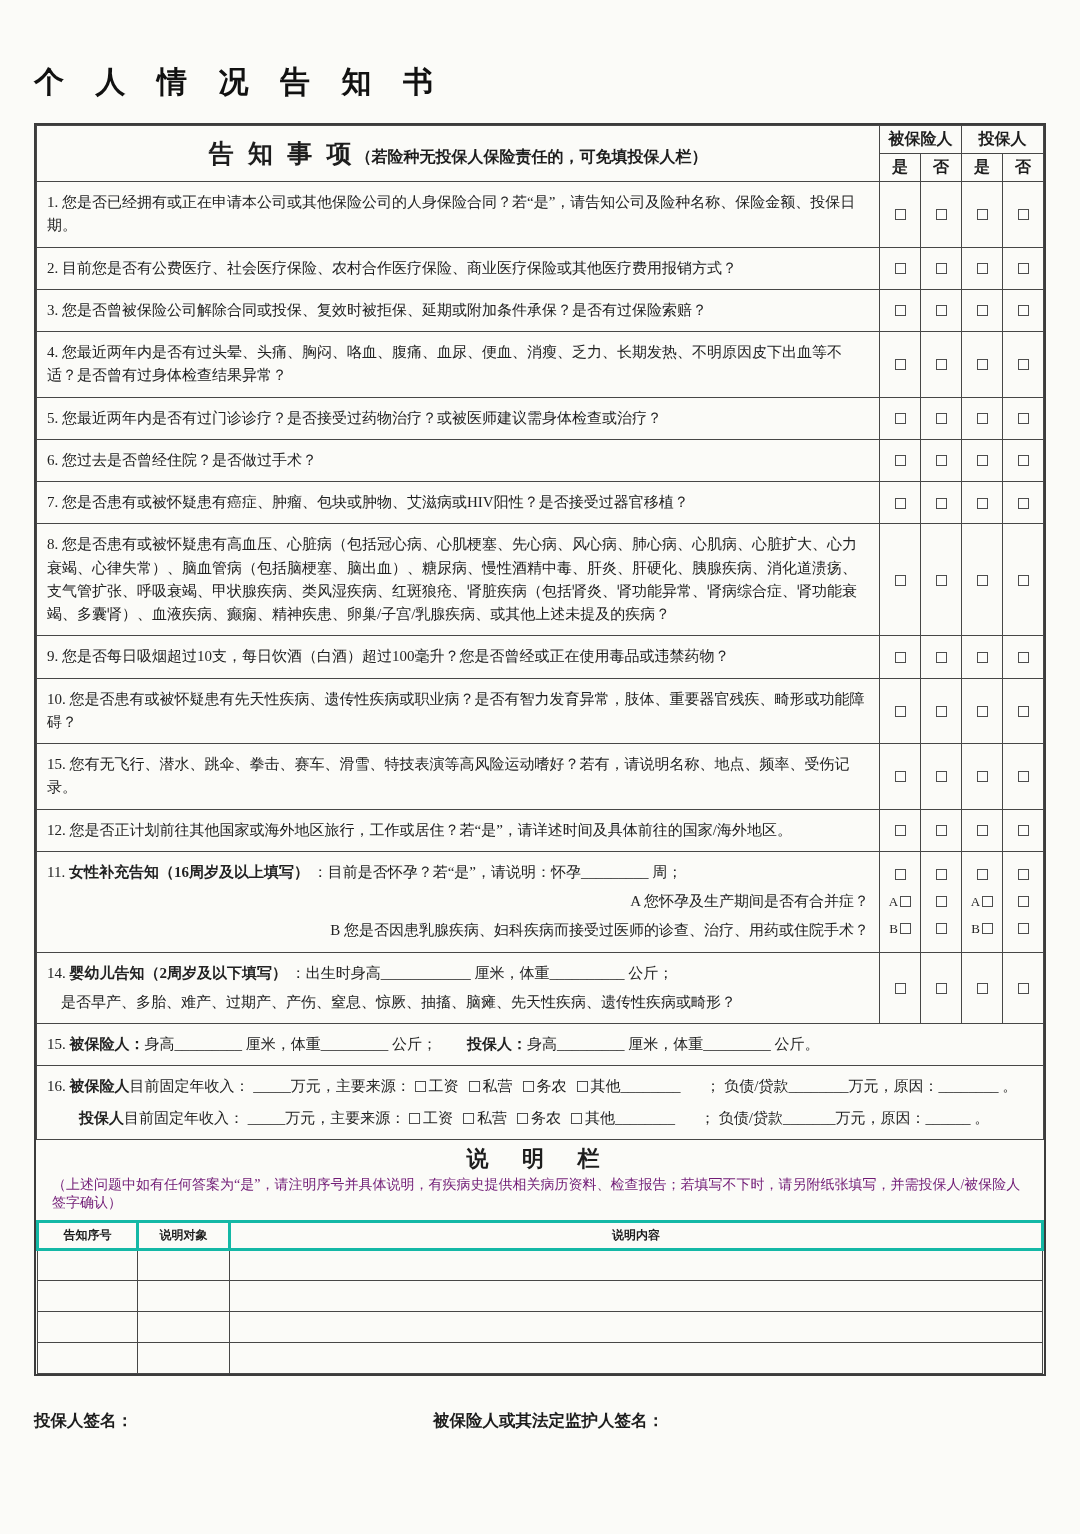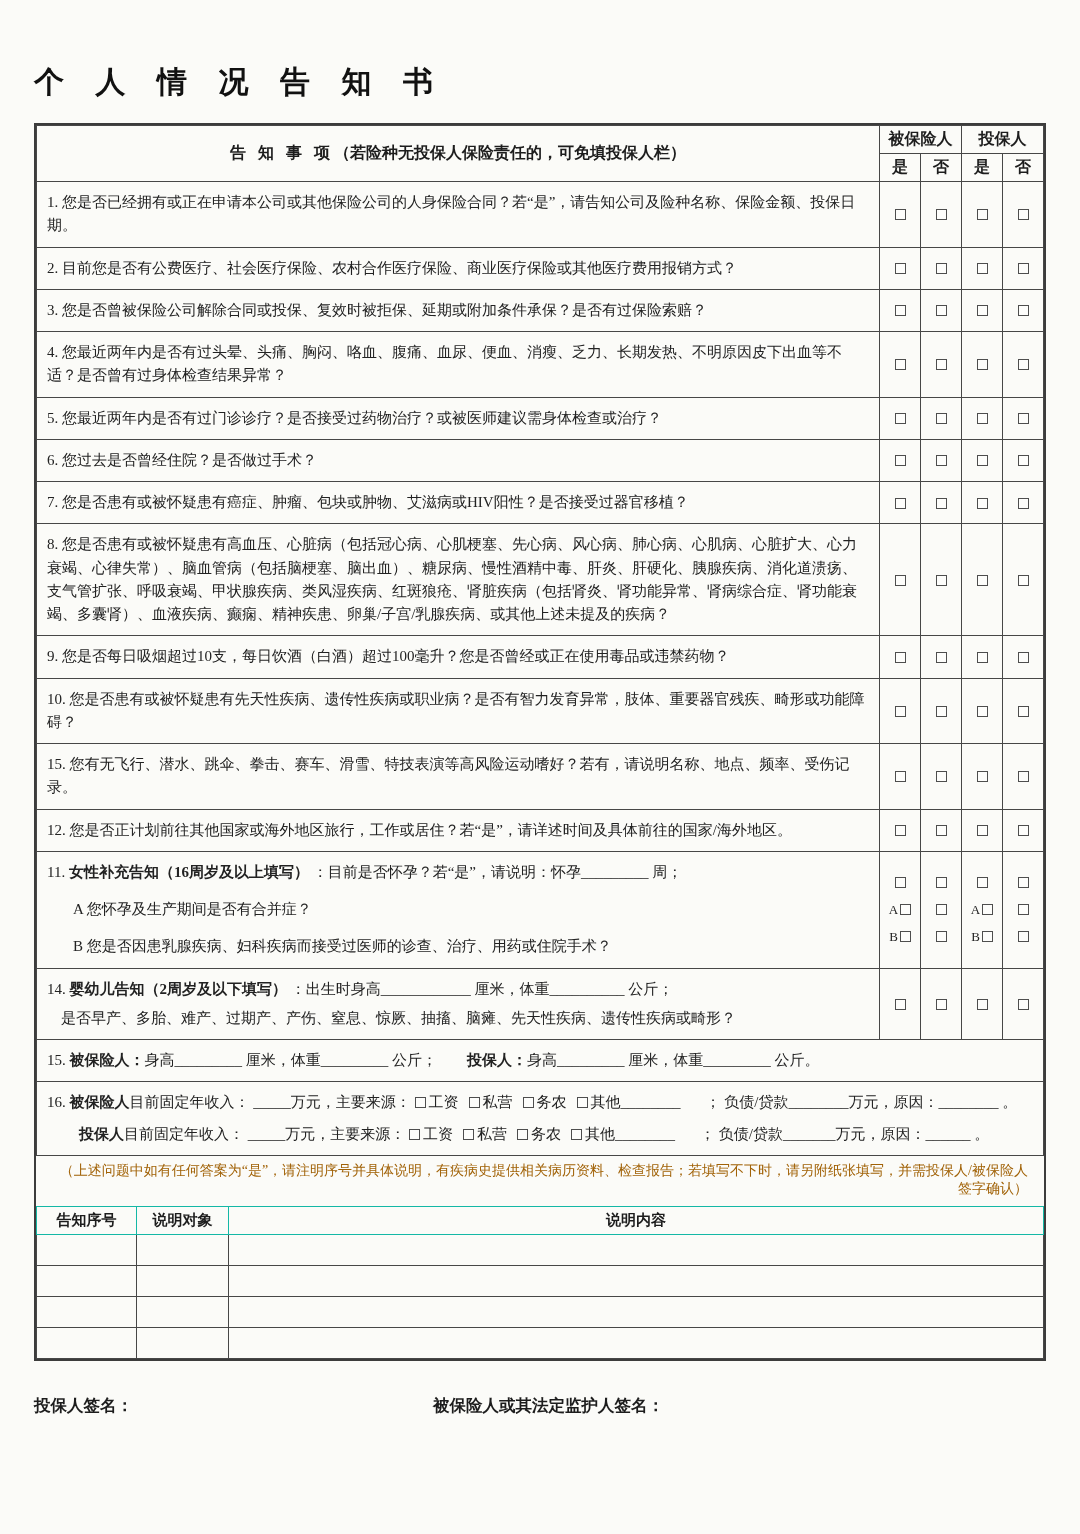--- a/index.html
+++ b/index.html
@@ -12,47 +12,47 @@
   }
   .title {
     font-size:30px; font-weight:bold; letter-spacing:12px;
     margin:32px 0 20px 0; color:#111;
   }
   .form-box { border:2px solid #3c3c3c; }
   table { border-collapse:collapse; width:100%; table-layout:fixed; }
   .main-table td, .main-table th { border:1px solid #474747; }
   .main-table th { font-weight:bold; padding:3px 2px; font-size:16px; }
   .items-head { vertical-align:middle; text-align:center; }
-  .items-title { font-size:16px; font-weight:bold; letter-spacing:4px; }
+  .items-title { font-size:25px; font-weight:bold; letter-spacing:4px; }
   .items-note { font-size:16px; font-weight:bold; letter-spacing:0; }
   .yn { font-size:16px; height:26px; }
   .grp { height:28px; }
   .q-cell {
     font-size:15px; line-height:1.55; padding:9px 10px; vertical-align:middle;
     color:#222;
   }
   .cb-cell { text-align:center; vertical-align:middle; padding:2px; }
   .cb {
     display:inline-block; width:11px; height:11px; border:1.3px solid #4e4e4e;
     vertical-align:-1px; background:#fdfdfb; cursor:pointer;
   }
   .cbl { height:27px; display:flex; align-items:center; justify-content:center; }
   .mk { font-size:13px; margin-right:2px; color:#222; }
   .qline { display:block; }
-  .sub { padding-left:26px; margin-top:14px; }
+  .sub { padding-left:26px; margin-top:6px;text-align:right; }
   .indent { padding-left:14px; margin-top:6px; }
   .indent16 { padding-left:32px; margin-top:8px; }
   .opt { white-space:nowrap; margin-right:10px; }
   .opt .cb { margin-right:3px; }
   b.lbl { font-weight:bold; }
   
   .exp-head { text-align:center; padding:4px 10px 2px 10px; }
   .exp-title { font-size:22px; font-weight:bold; letter-spacing:14px; }
-  .exp-note { font-size:14px; color:#a16207; padding:2px 6px 6px 6px; text-align:right; }
-  .exp-table th { border:1px solid #14b8a6; font-size:15px; font-weight:bold; padding:4px 2px; }
+  .exp-note { font-size:14px; color:#701a75; padding:2px 6px 6px 6px; text-align:left; }
+  .exp-table th { border:3px solid #14b8a6; font-size:12px; font-weight:bold; padding:4px 2px; }
   .exp-table td { border:1px solid #474747; height:31px; }
   .exp-table { border-top:1px solid #474747; }
   
   .declaration { margin-top:26px; font-size:16.5px; line-height:1.7; color:#1a1a1a; padding:0 2px; }
   .declaration b { font-weight:bold; }
   .sign-row { display:flex; margin-top:34px; font-size:16.5px; font-weight:bold; }
   .sign-insured { margin-left:300px; }
 </style>
 </head>
 <body>
@@ -271,20 +271,21 @@
             </div>
             <div class="qline indent16">
               <b class="lbl">投保人</b><span>目前固定年收入： _____万元，主要来源：  </span><span class="opt"><span class="cb"></span><span>工资</span></span><span class="opt"><span class="cb"></span><span>私营</span></span><span class="opt"><span class="cb"></span><span>务农</span></span><span class="opt"><span class="cb"></span><span>其他________</span></span><span>　；  负债/贷款_______万元，原因：______ 。</span>
             </div>
           </td>
         </tr>
       </tbody>
     </table>
 
     <div class="exp-head">
+      <div class="exp-title">说  明  栏</div>
       <div class="exp-note">（上述问题中如有任何答案为“是”，请注明序号并具体说明，有疾病史提供相关病历资料、检查报告；若填写不下时，请另附纸张填写，并需投保人/被保险人签字确认）</div>
     </div>
 
     <table class="exp-table">
       <colgroup>
         <col style="width:100px">
           <col style="width:92px">
           <col style="width:auto">
       </colgroup>
       <thead>

